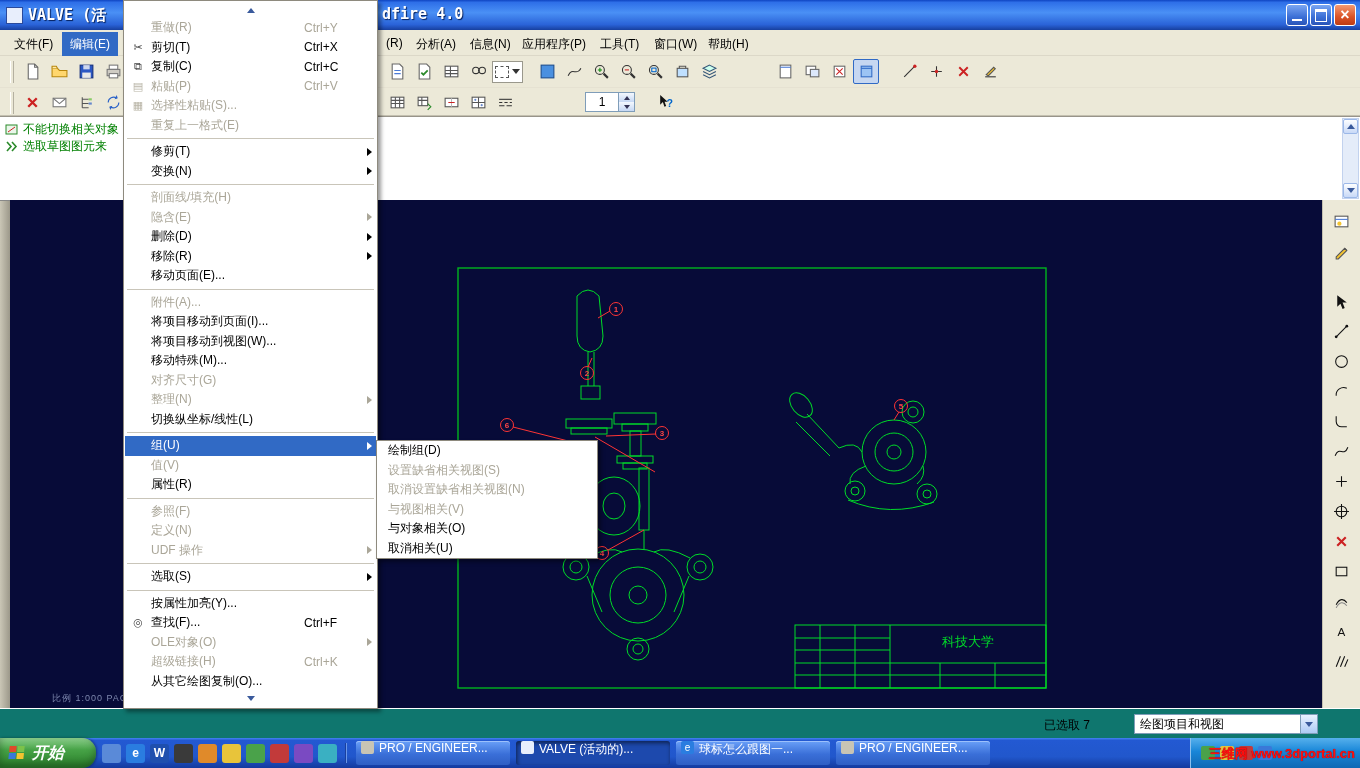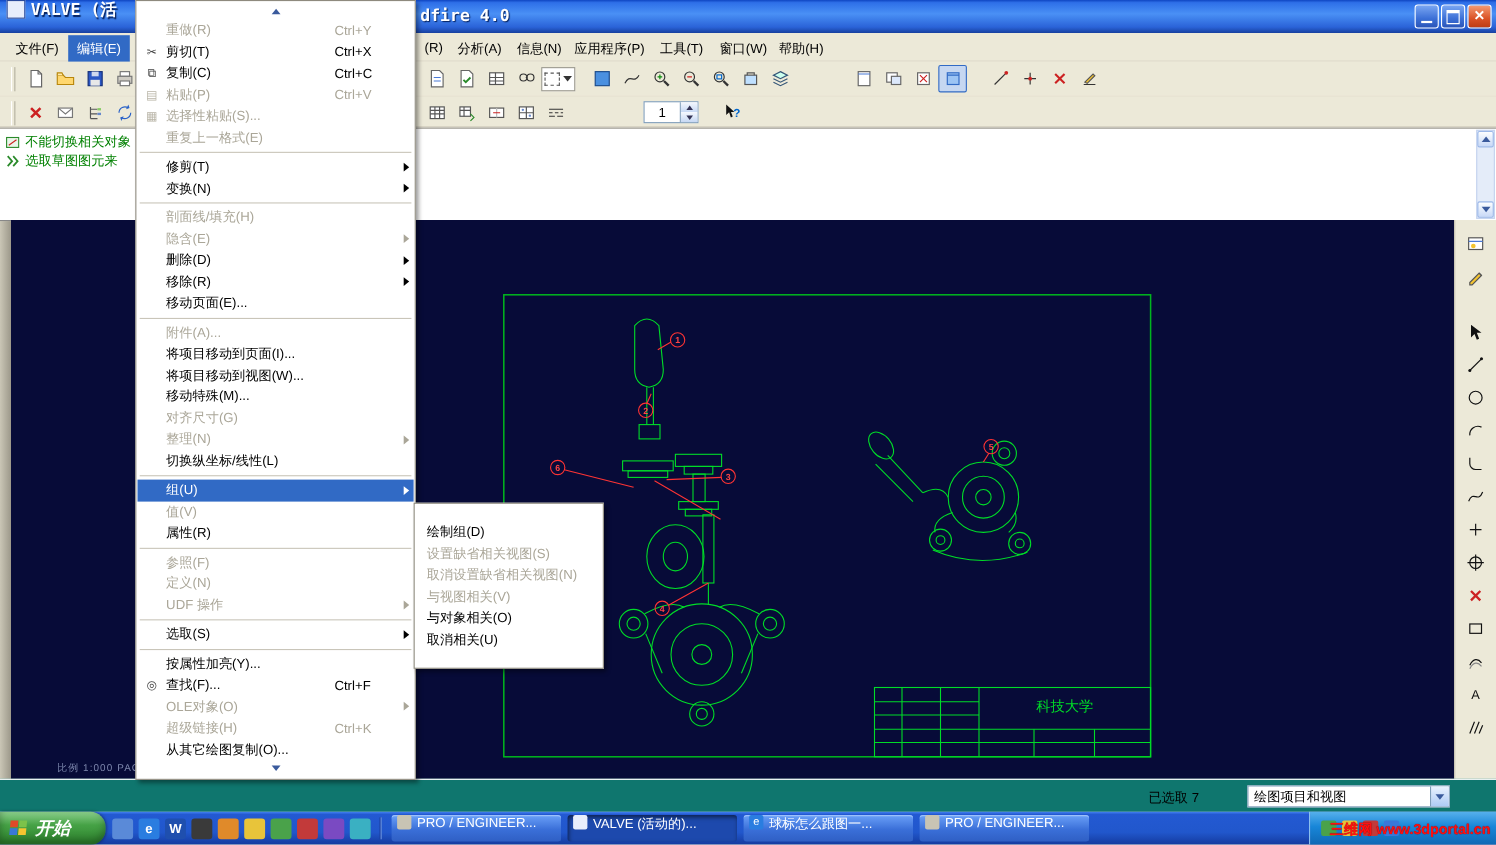--- a/index.html
+++ b/index.html
@@ -1,21 +1,21 @@
 <!DOCTYPE html>
 <html><head>
 <meta charset="utf-8">
 <style>
 *{margin:0;padding:0;box-sizing:border-box}
 html,body{width:1360px;height:768px;overflow:hidden}
 body{font-family:"Liberation Sans","DejaVu Sans",sans-serif;font-size:12px;color:#000}
 #screen{position:relative;width:1360px;height:768px;background:#ece9d8;overflow:hidden}
 
 
-#titlebar{position:absolute;top:0;left:0;right:0;height:30px;display:flex;color:#fff;
+#titlebar{position:absolute;top:0;left:0;right:0;height:30px;display:flex;align-items:center;color:#fff;
  background:linear-gradient(180deg,#0f45c2 0%,#2e6fe8 8%,#4a90f5 42%,#2a63d8 82%,#17409f 100%)}
 #app-icon{width:17px;height:17px;margin:0 5px 0 6px;background:#e8eefc;border:1px solid #2a4a9c;display:inline-block}
 .tb-title{font-family:"DejaVu Sans Mono","Liberation Mono",monospace;font-weight:bold;font-size:15px;text-shadow:1px 1px 1px #04205e;white-space:nowrap}
 #title-right{position:absolute;left:382px;top:5px}
 .tb-btns{position:absolute;right:4px;top:4px;display:flex;gap:2px}
 .tb-btn{width:22px;height:22px;border:1px solid #fff;border-radius:3px;background:linear-gradient(#7aa6f2,#3b6fd6 60%,#2a55b8);display:flex;align-items:center;justify-content:center;color:#fff;font-weight:bold}
 .tb-btn.close{background:linear-gradient(#f49a72,#da5226 60%,#bd3c14)}
 .tb-btn.min::after{content:"";width:10px;height:0;border-bottom:2px solid #fff;margin-top:10px}
 .tb-btn.max::after{content:"";width:10px;height:9px;border:1px solid #fff;border-top:3px solid #fff}
 .tb-btn.close::after{content:"×";font-size:16px;line-height:16px}
@@ -101,21 +101,21 @@
 .mi.arrow .arr::after{content:"";width:0;height:0;border-left:5px solid #000;border-top:4px solid transparent;border-bottom:4px solid transparent}
 .mi.dis{color:#aaa698}
 .mi.dis .gut{color:#b8b4a6}
 .mi.dis.arrow .arr::after{border-left-color:#aaa698}
 .mi.hl{background:#316ac5;color:#fff}
 .mi.hl.arrow .arr::after{border-left-color:#fff}
 .msep{height:7px;display:flex;align-items:center}
 .msep::after{content:"";flex:1;border-top:1px solid #c9c5b9;margin:0 2px}
 
 
-#groupmenu{position:absolute;left:376px;top:457px;width:173px;background:#fff;border:1px solid #8e8a7e;box-shadow:3px 3px 4px rgba(0,0,0,.4);z-index:70;padding:16px 1px}
+#groupmenu{position:absolute;left:376px;top:440px;width:222px;background:#fff;border:1px solid #8e8a7e;box-shadow:3px 3px 4px rgba(0,0,0,.4);z-index:70;padding:0 1px}
 #groupmenu .gut{flex:0 0 10px}
 </style>
 </head>
 <body>
 
 <div id="screen">
 
   <div id="titlebar">
     <span id="app-icon"></span>
     <span class="tb-title">VALVE (活</span>

